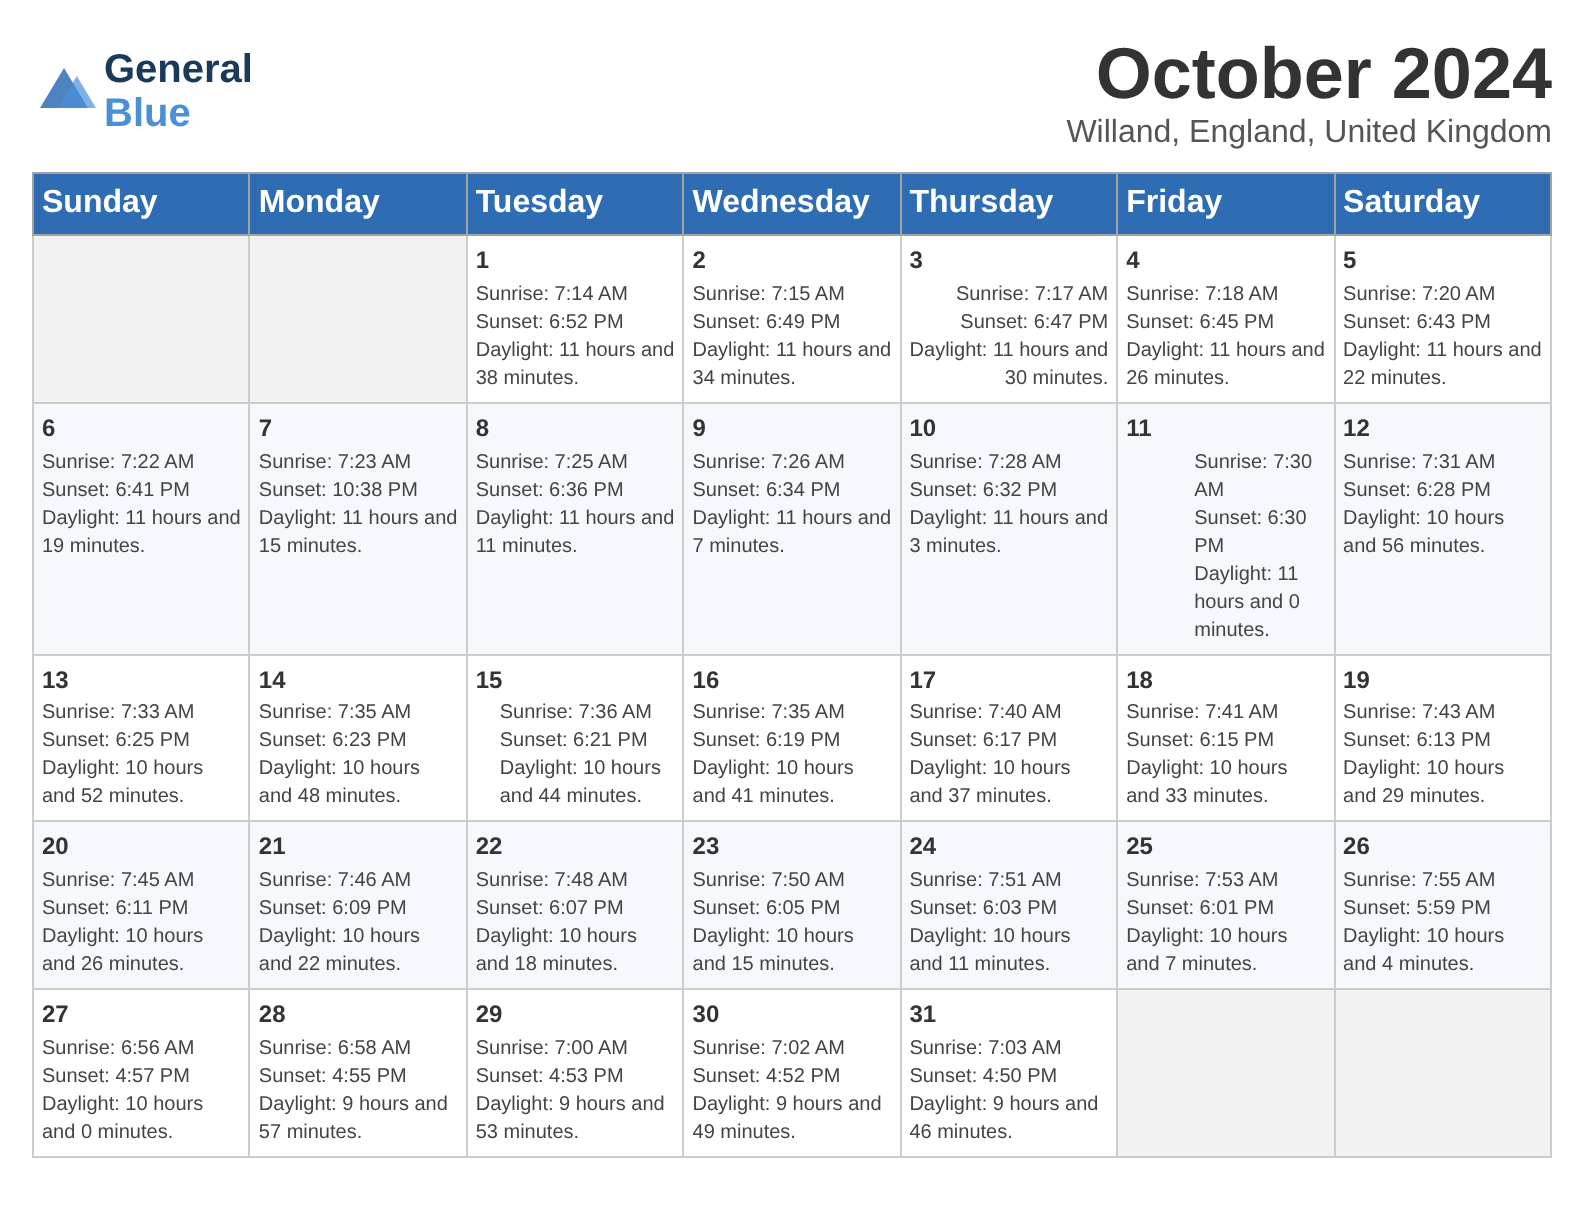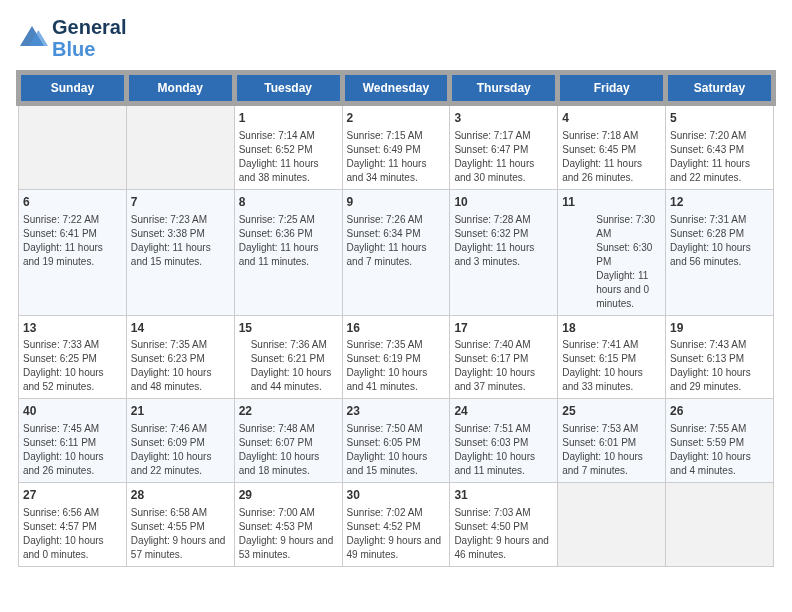--- a/index.html
+++ b/index.html
@@ -48,23 +48,23 @@
     }
     table {
       width: 100%;
       border-collapse: collapse;
       font-size: 10.5px;
     }
     thead tr th {
       background: #2e6db4;
       color: #fff;
       padding: 6px 4px;
-      text-align: center;
-      font-size: 12px;
-      border: 5px solid #a3a3a3;
+      text-align: left;
+      font-size: 16px;
+      border: 1px solid #a3a3a3;
     }
     tbody tr td {
       border: 1px solid #ccc;
       vertical-align: top;
       padding: 4px;
       height: 80px;
       width: calc(100% / 7);
       color: #333;
       line-height: 1.4;
     }
@@ -98,20 +98,24 @@
   <div class="logo">
     <svg class="logo-icon" viewBox="0 0 40 40">
       <polygon points="20,5 35,30 5,30" fill="#2e6db4" opacity="0.85"></polygon>
       <polygon points="28,10 40,30 16,30" fill="#4a90d9" opacity="0.7"></polygon>
     </svg>
     <div class="logo-text">
       <div>General</div>
       <div><span>Blue</span></div>
     </div>
   </div>
+  <div class="title-block">
+    <div class="month-title">October 2024</div>
+    <div class="location">Willand, England, United Kingdom</div>
+  </div>
 </div>
 
 <table>
   <thead>
     <tr>
     <th>Sunday</th>
         <th>Monday</th>
         <th>Tuesday</th>
         <th>Wednesday</th>
         <th>Thursday</th>
@@ -130,21 +134,21 @@
 Daylight: 11 hours and 38 minutes.</div>
         </td>
         <td>
           <span class="day-num">2</span>
           <div class="day-info" style="white-space: pre-line;">Sunrise: 7:15 AM
 Sunset: 6:49 PM
 Daylight: 11 hours and 34 minutes.</div>
         </td>
         <td>
           <span class="day-num">3</span>
-          <div class="day-info" style="white-space: pre-line;">Sunrise: 7:17 AM
+          <div class="day-info" style="white-space: pre-line; text-align: right;">Sunrise: 7:17 AM
 Sunset: 6:47 PM
 Daylight: 11 hours and 30 minutes.</div>
         </td>
         <td>
           <span class="day-num">4</span>
           <div class="day-info" style="white-space: pre-line;">Sunrise: 7:18 AM
 Sunset: 6:45 PM
 Daylight: 11 hours and 26 minutes.</div>
         </td>
         <td>
@@ -157,21 +161,21 @@
       <tr>
         <td>
           <span class="day-num">6</span>
           <div class="day-info" style="white-space: pre-line;">Sunrise: 7:22 AM
 Sunset: 6:41 PM
 Daylight: 11 hours and 19 minutes.</div>
         </td>
         <td>
           <span class="day-num">7</span>
           <div class="day-info" style="white-space: pre-line;">Sunrise: 7:23 AM
-Sunset: 3:38 PM
+Sunset: 10:38 PM
 Daylight: 11 hours and 15 minutes.</div>
         </td>
         <td>
           <span class="day-num">8</span>
           <div class="day-info" style="white-space: pre-line;">Sunrise: 7:25 AM
 Sunset: 6:36 PM
 Daylight: 11 hours and 11 minutes.</div>
         </td>
         <td>
           <span class="day-num">9</span>
@@ -237,21 +241,21 @@
         </td>
         <td>
           <span class="day-num">19</span>
           <div class="day-info" style="white-space: pre-line;">Sunrise: 7:43 AM
 Sunset: 6:13 PM
 Daylight: 10 hours and 29 minutes.</div>
         </td>
       </tr>
       <tr>
         <td>
-          <span class="day-num">40</span>
+          <span class="day-num">20</span>
           <div class="day-info" style="white-space: pre-line;">Sunrise: 7:45 AM
 Sunset: 6:11 PM
 Daylight: 10 hours and 26 minutes.</div>
         </td>
         <td>
           <span class="day-num">21</span>
           <div class="day-info" style="white-space: pre-line;">Sunrise: 7:46 AM
 Sunset: 6:09 PM
 Daylight: 10 hours and 22 minutes.</div>
         </td>

